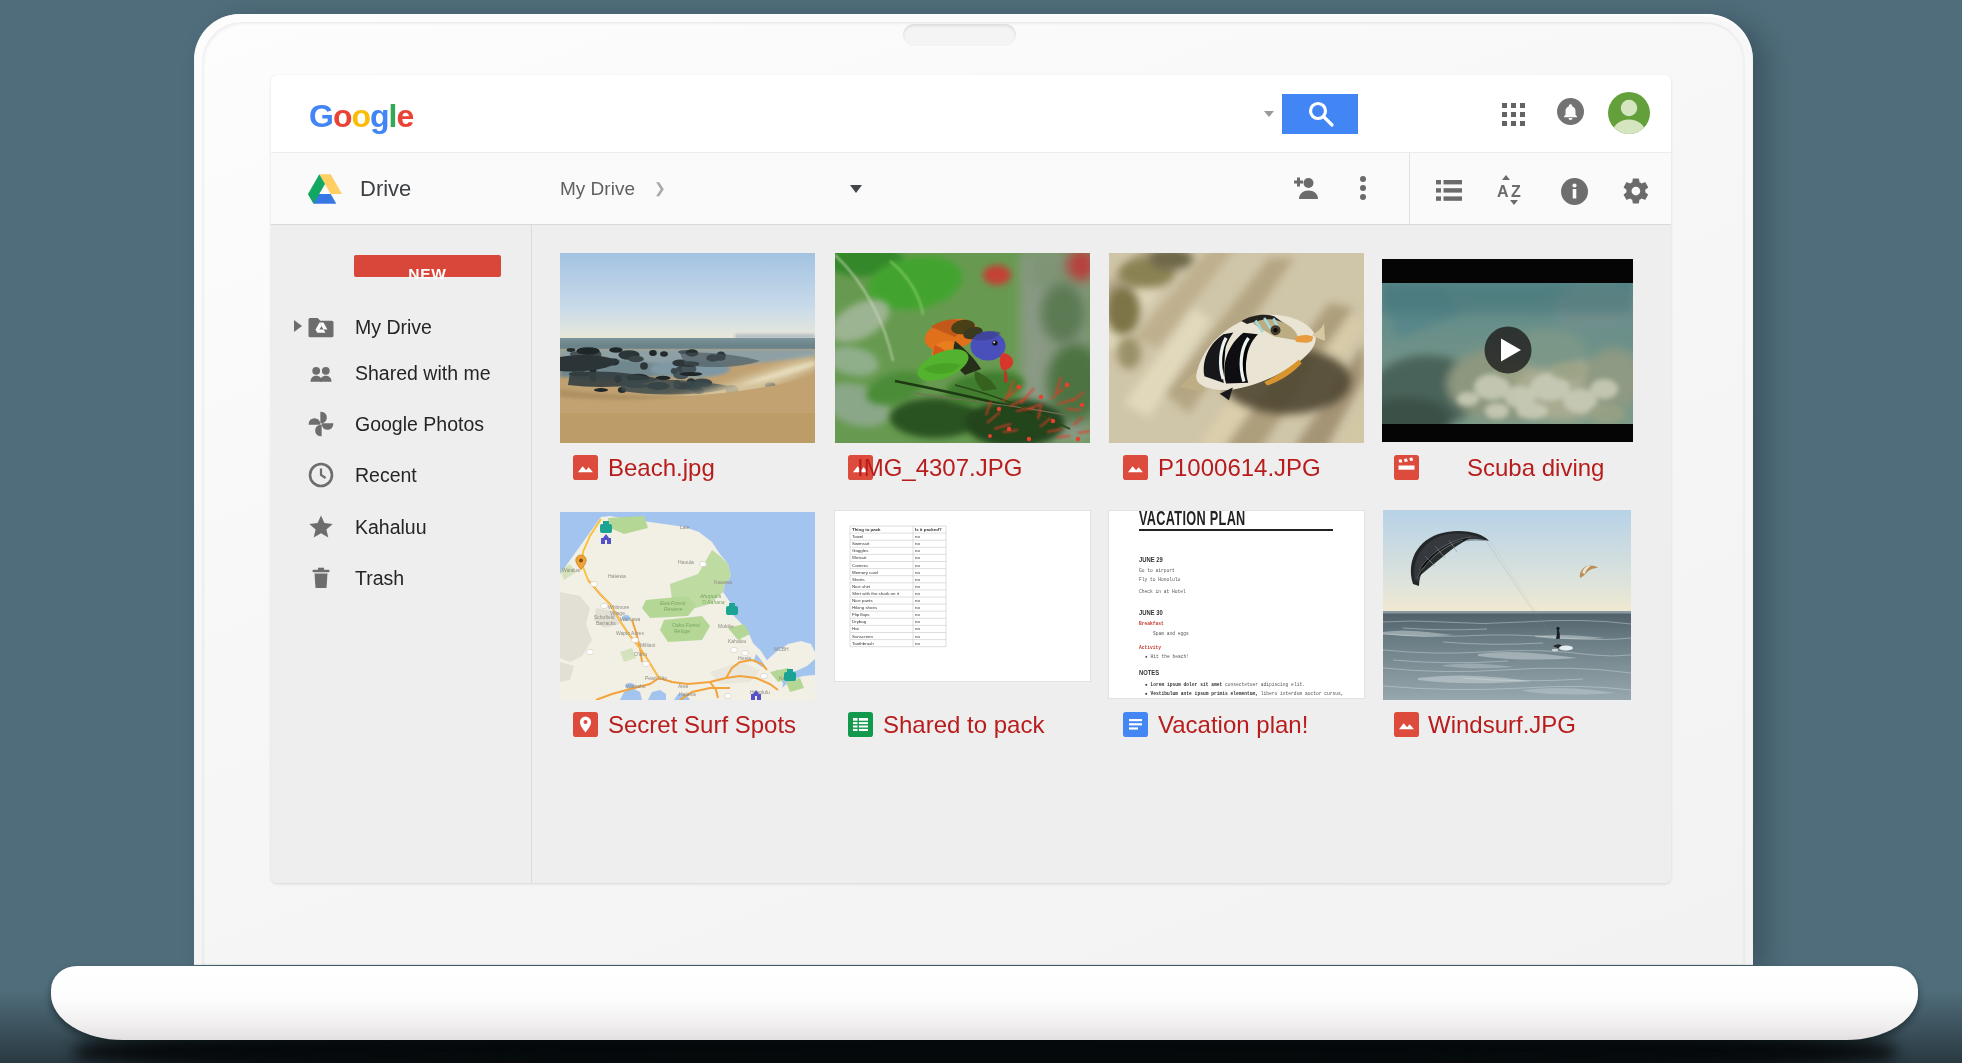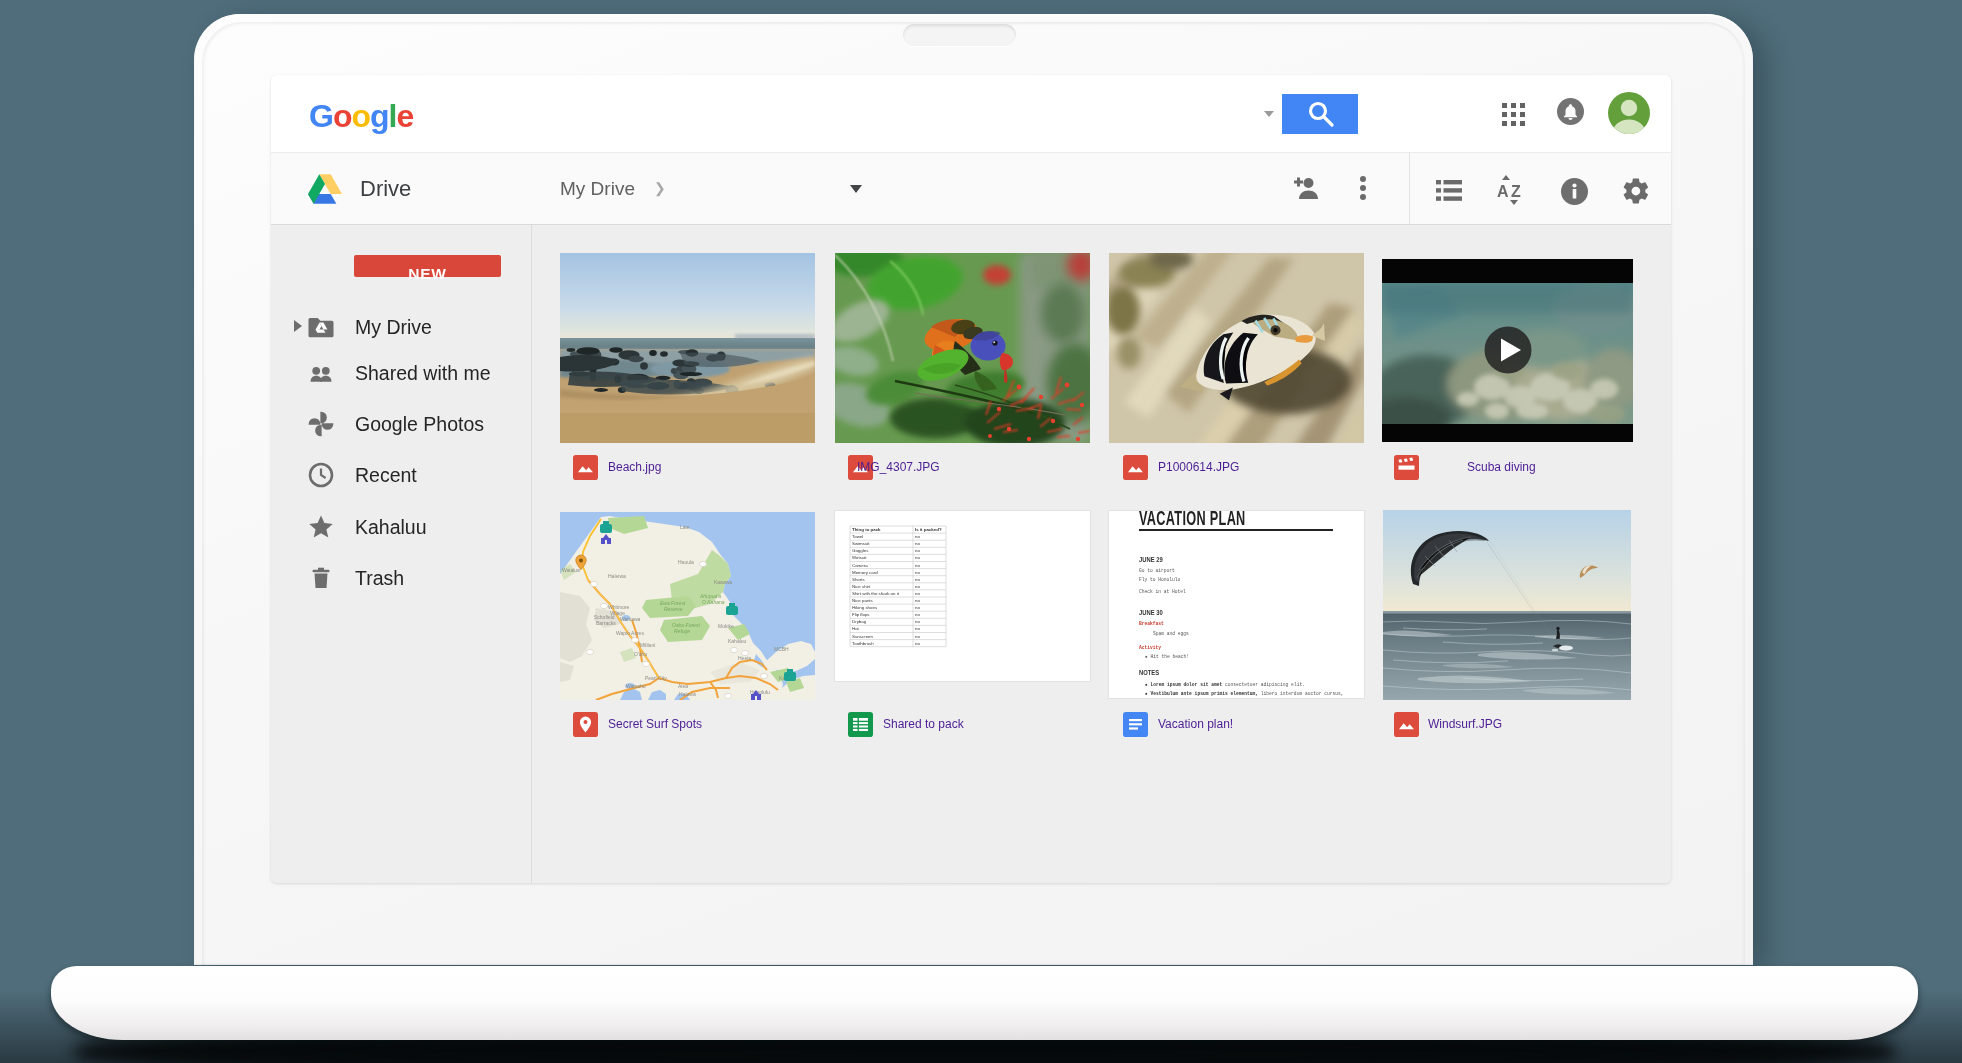--- a/index.html
+++ b/index.html
@@ -37,21 +37,21 @@
   #tsep{left:1138px;top:0;width:1px;height:71px;background:#e2e2e2;position:absolute;}
   .crumb{position:absolute;top:0;height:71px;line-height:71px;font-size:19px;}
   
   #content{left:0;top:150px;width:1400px;height:658px;background:#eee;}
   #sidesep{left:260px;top:0;width:1px;height:658px;background:#dcdcdc;position:absolute;}
   #newbtn{left:39px;top:30px;width:147px;height:22px;background:#d9473a;border-radius:2px;
           color:#fff;font-size:15.5px;font-weight:bold;text-align:center;line-height:38px;letter-spacing:.8px;margin-left:44px;}
   .sitem{position:absolute;left:84px;width:200px;height:26px;line-height:26px;font-size:19.5px;color:#252525;}
   .sic{position:absolute;left:37px;width:26px;height:26px;}
   .thumb{position:absolute;overflow:hidden;}
-  .flabel{position:absolute;height:25px;line-height:25px;font-size:12px;color:#4c1d95;}
+  .flabel{position:absolute;height:25px;line-height:25px;font-size:24px;color:#b91c1c;}
   .ficon{position:absolute;width:25px;height:25px;}
 </style>
 </head>
 <body>
   <div class="abs" style="left:0;top:990px;width:1962px;height:73px;background:linear-gradient(rgba(6,10,13,0),rgba(6,10,13,.52));"></div>
   <div class="abs" id="baseshadow"></div>
   <div class="abs" id="baseshadow2"></div>
   <div class="abs" id="lid">
     <div class="ridge"></div>
   </div>

